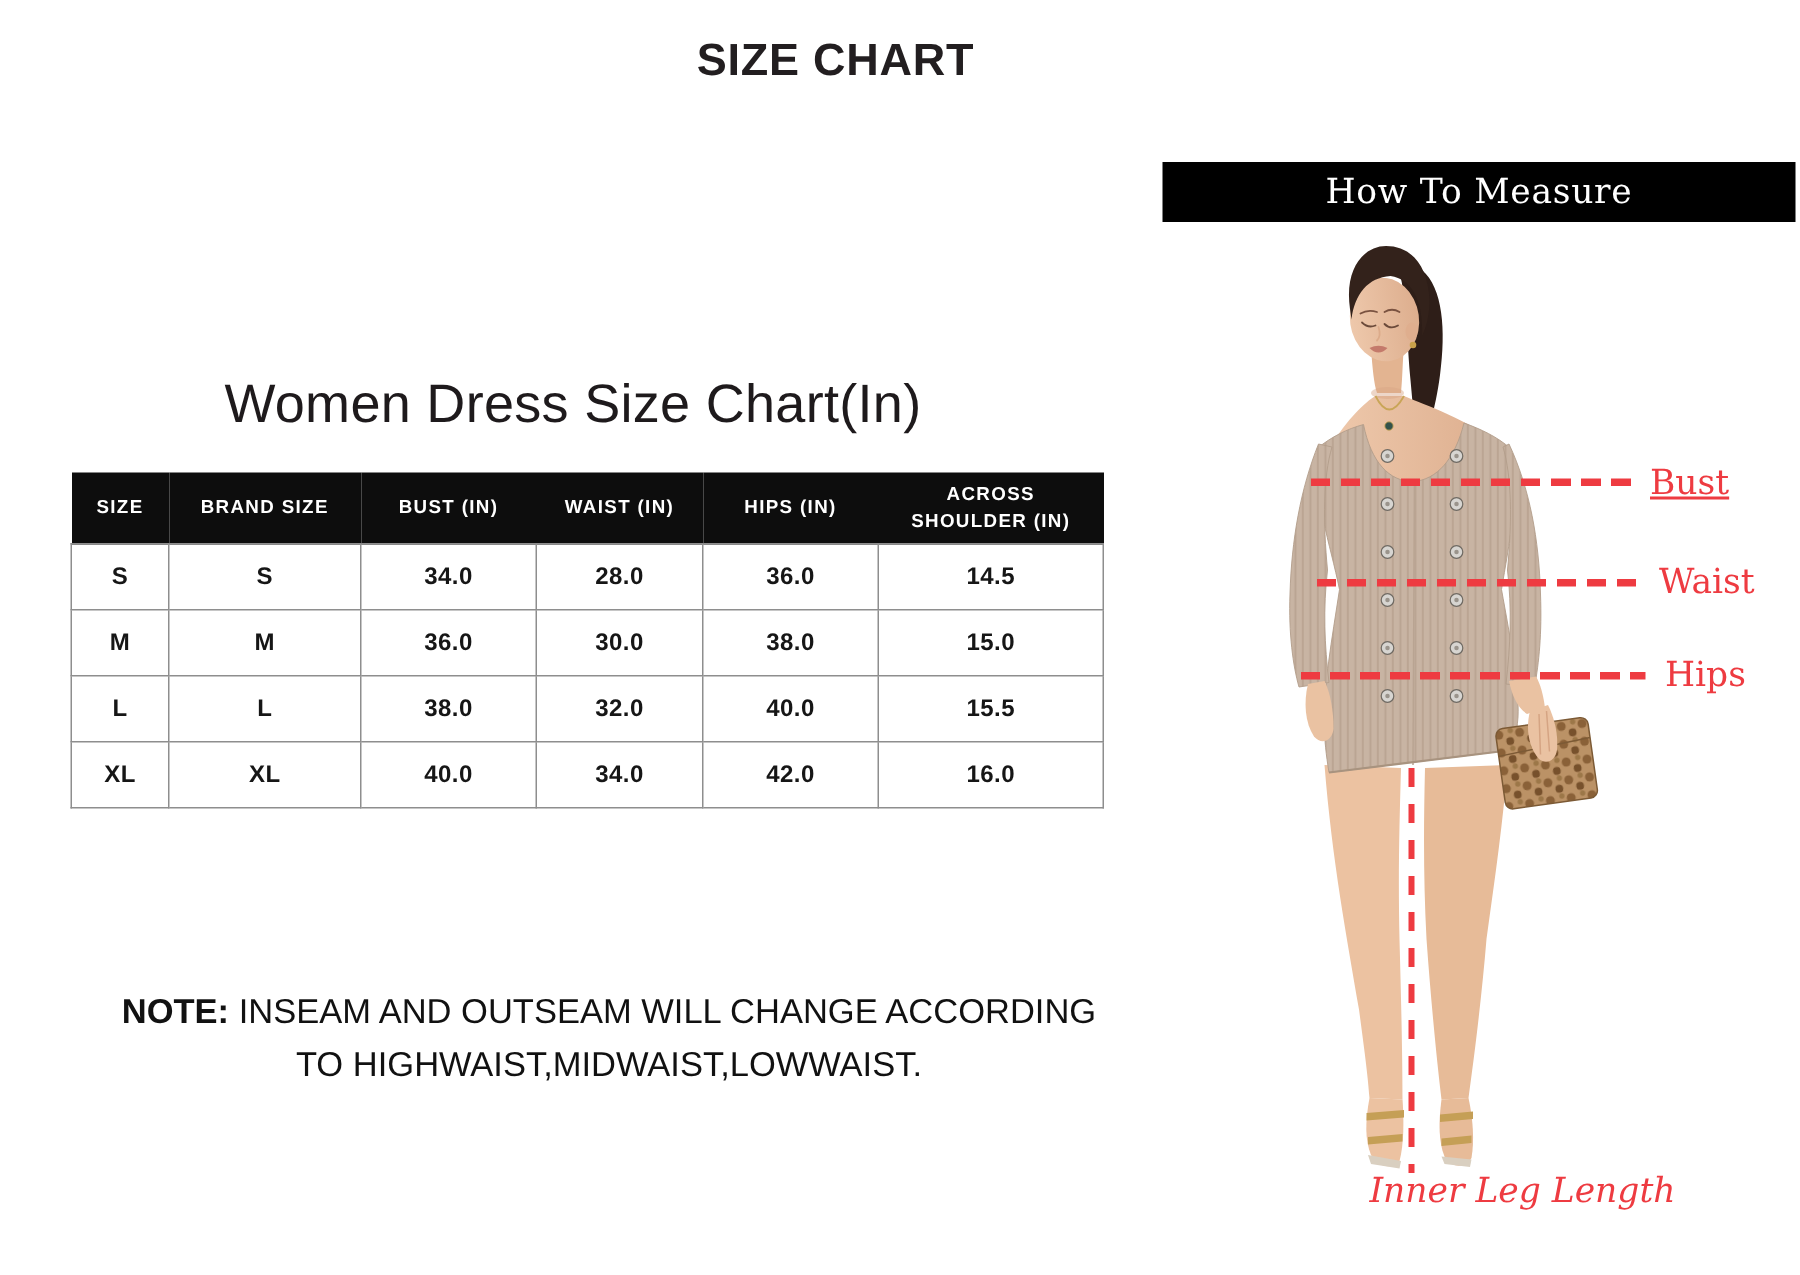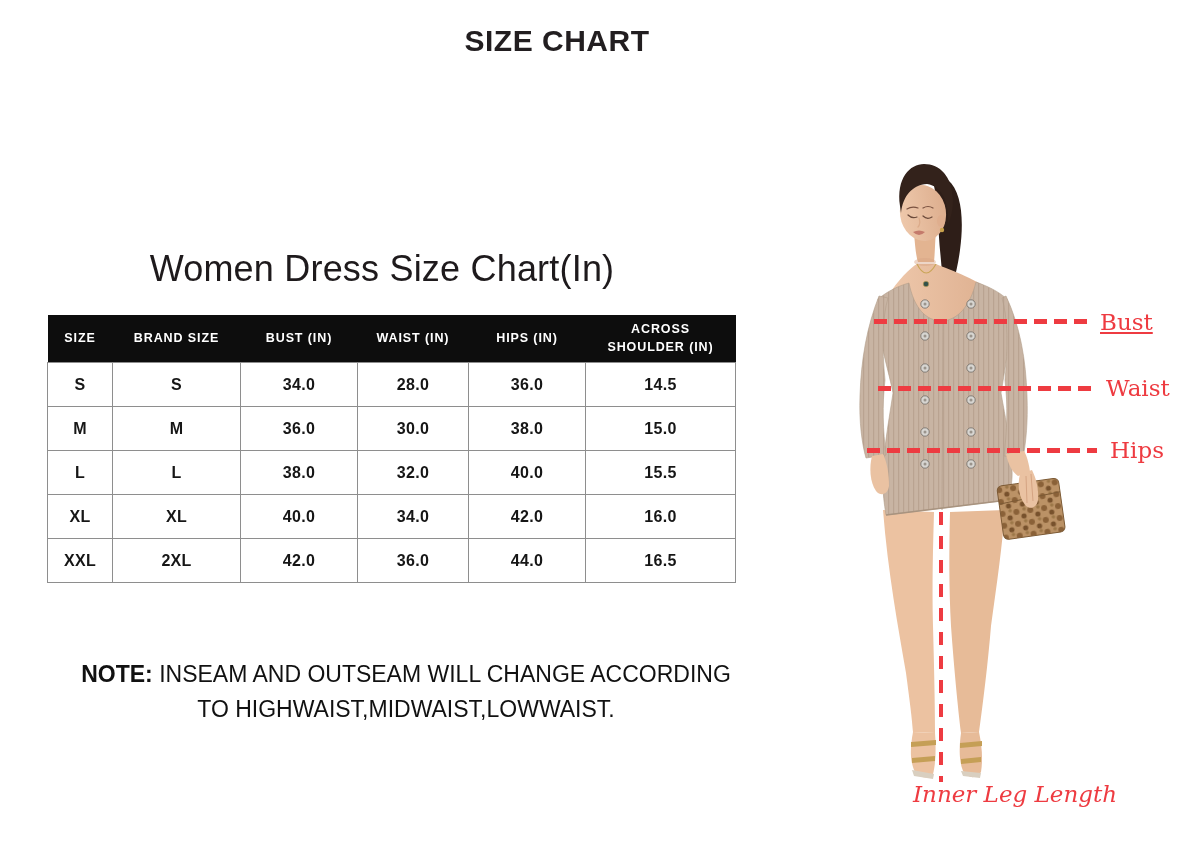--- a/index.html
+++ b/index.html
@@ -118,33 +118,26 @@
           <td>15.5</td>
         </tr>
         <tr>
           <td>XL</td>
           <td>XL</td>
           <td>40.0</td>
           <td>34.0</td>
           <td>42.0</td>
           <td>16.0</td>
         </tr>
-        <tr>
-          <td>XXL</td>
-          <td>2XL</td>
-          <td>42.0</td>
-          <td>36.0</td>
-          <td>44.0</td>
-          <td>16.5</td>
-        </tr>
       </tbody>
   </table>
 
   <p class="note"><b>NOTE:</b> <span>INSEAM AND OUTSEAM WILL CHANGE ACCORDING</span><br><span>TO HIGHWAIST,MIDWAIST,LOWWAIST.</span></p>
 
+  <div class="banner">How To Measure</div>
 
   <svg class="figure-svg" viewBox="0 0 280 630" xmlns="http://www.w3.org/2000/svg">
     <defs>
       <linearGradient id="skin" x1="0" y1="0" x2="1" y2="0">
         <stop offset="0" stop-color="#eec8ab"></stop>
           <stop offset="1" stop-color="#ddae8e"></stop>
       </linearGradient>
       <linearGradient id="hairg" x1="0" y1="0" x2="0" y2="1">
         <stop offset="0" stop-color="#42topicsc2a22"></stop>
           <stop offset="0" stop-color="#3c2a22"></stop>

